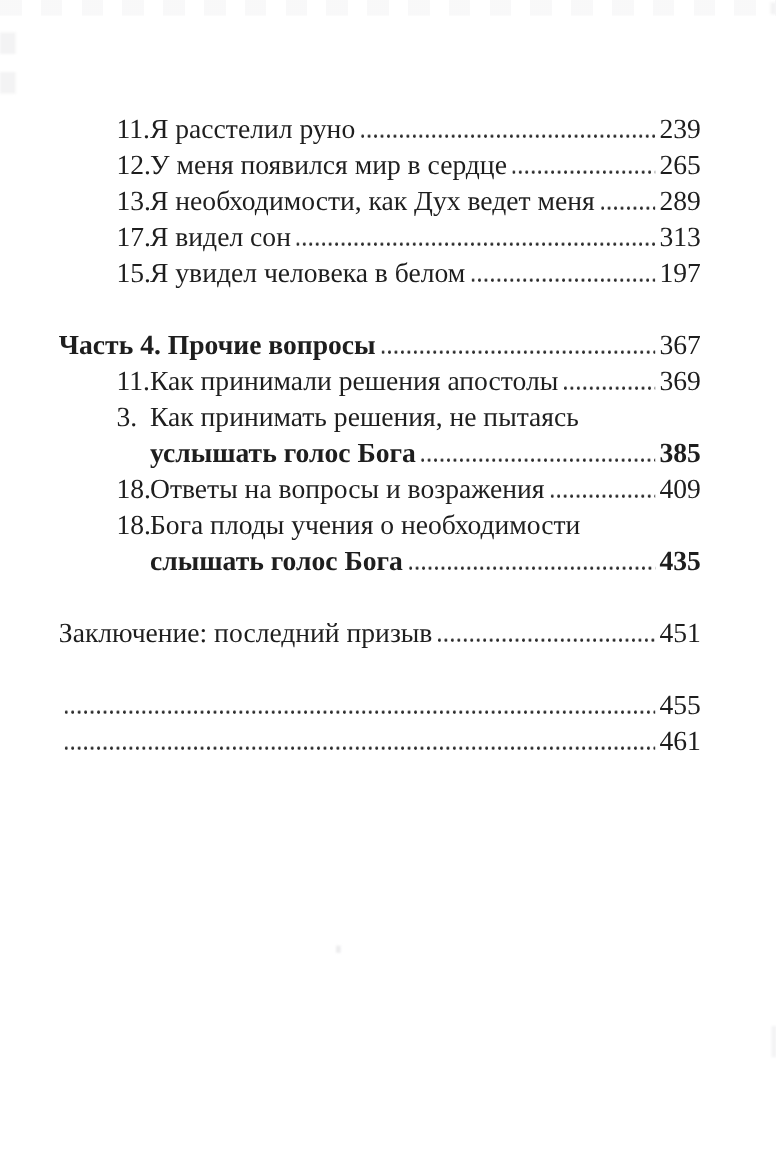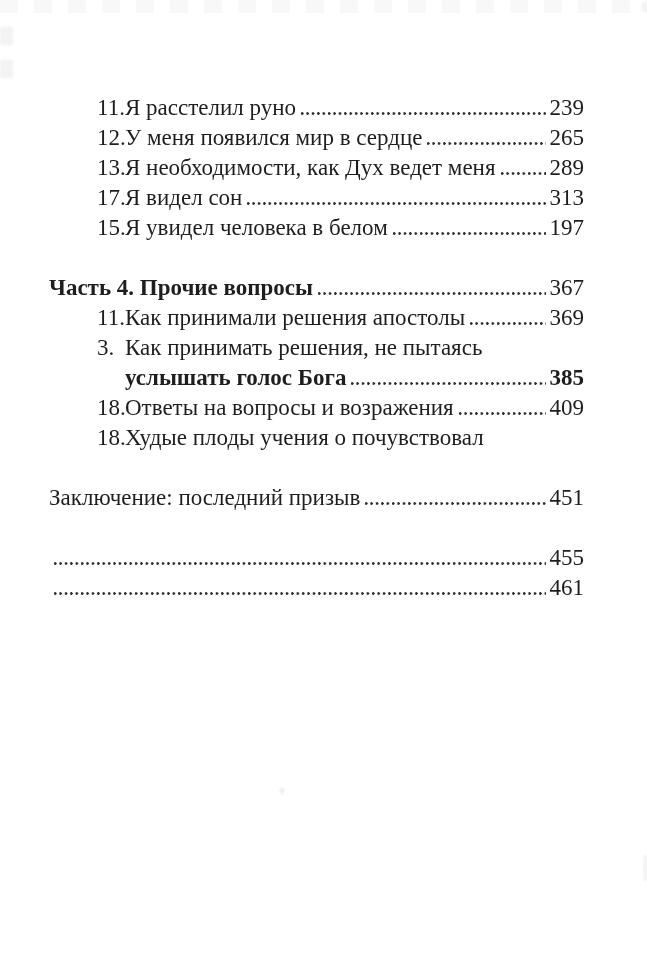--- a/index.html
+++ b/index.html
@@ -142,21 +142,26 @@
       <span class="pagenum">385</span>
     </div>
     <div class="row chapter">
       <span class="num">18.</span>
       <span class="title">Ответы на вопросы и возражения</span>
       <span class="leader"></span>
       <span class="pagenum">409</span>
     </div>
     <div class="row chapter">
       <span class="num">18.</span>
-      <span class="title">Худые плоды учения о почувствовал</span>
+      <span class="title">Бога плоды учения о необходимости</span>
+    </div>
+    <div class="row wrap">
+      <span class="title">слышать голос Бога</span>
+      <span class="leader"></span>
+      <span class="pagenum">435</span>
     </div>
 
     <div class="row gap">
       <span class="title">Заключение: последний призыв</span>
       <span class="leader"></span>
       <span class="pagenum">451</span>
     </div>
 
     <div class="row gap">
       <span class="leader"></span>

